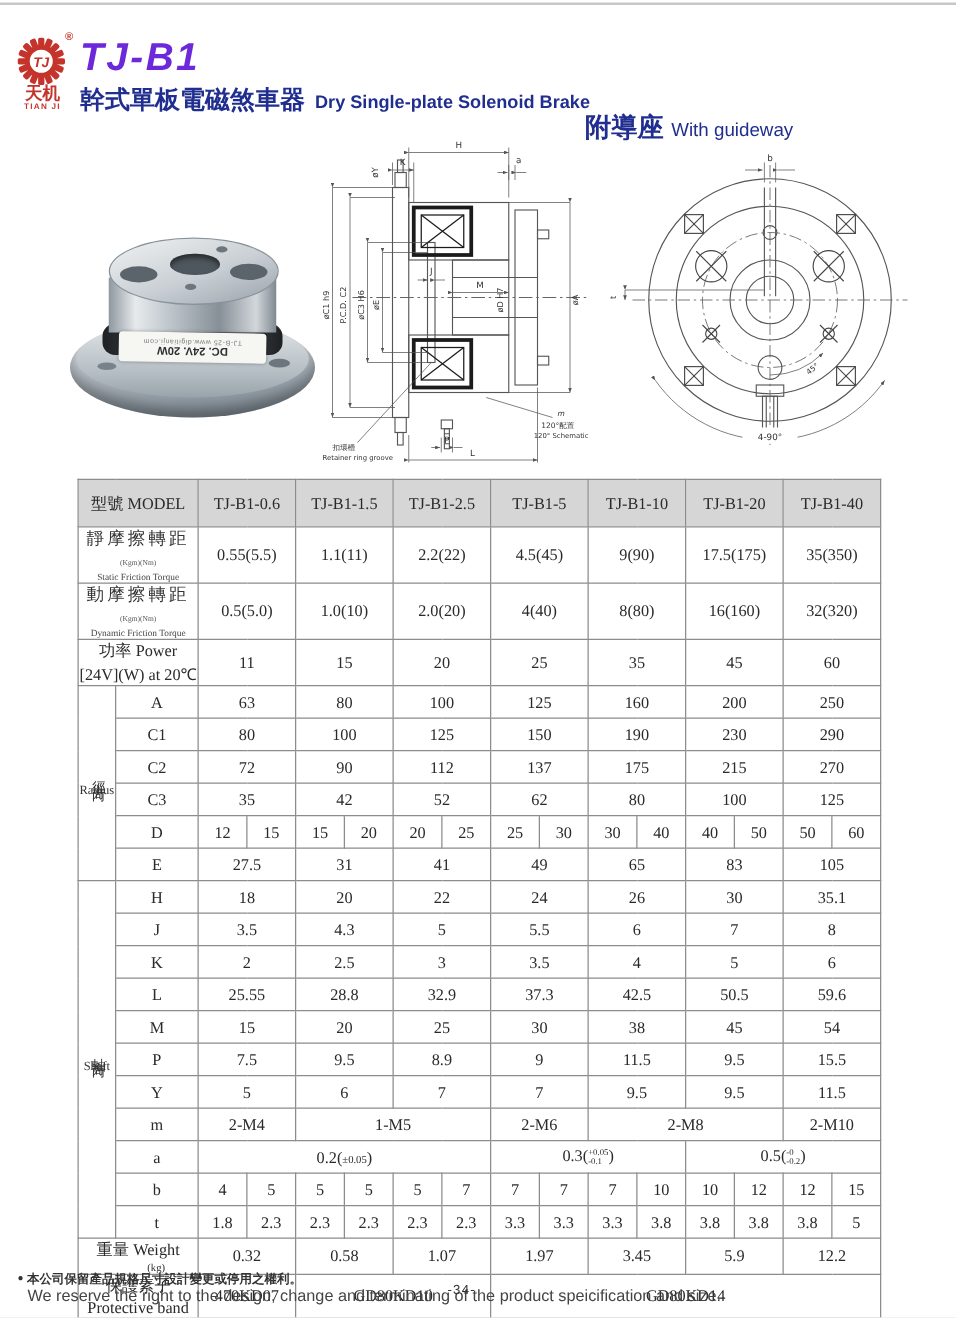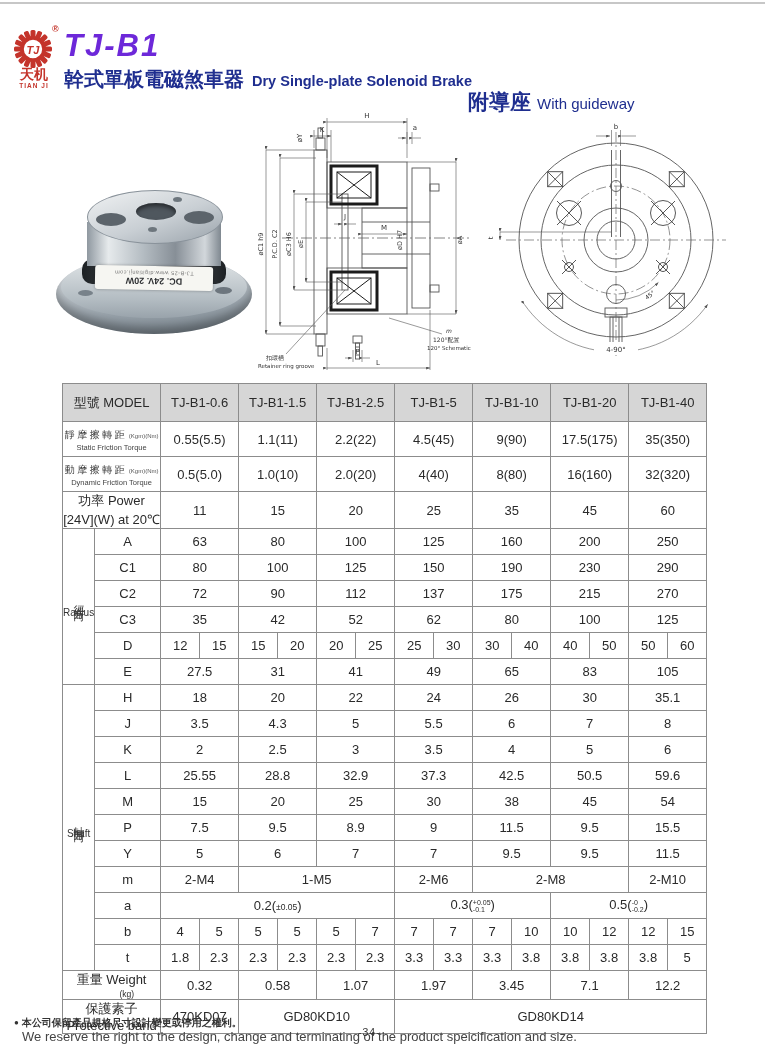--- a/index.html
+++ b/index.html
@@ -50,27 +50,27 @@
             box-shadow:0 0 3px rgba(0,0,0,.35);}
   .ph-label .l1{font-size:9px;font-weight:bold;color:#2e3033;line-height:10px;}
   .ph-label .l2{font-size:5.5px;color:#777;line-height:7px;letter-spacing:.5px;}
 
   
   .drw{position:absolute;}
   .drw text{font-family:"DejaVu Sans","Liberation Sans",sans-serif;fill:#333;}
 
   
   table.spec{position:absolute;left:62px;top:383px;border-collapse:collapse;table-layout:fixed;
-             font-family:Liberation Sans, sans-serif;}
+             font-family:Liberation Serif, serif;}
   table.spec td{border:1px solid #8c8c8c;text-align:center;vertical-align:middle;
                 font-size:13px;color:#2a2a2a;padding:0;overflow:hidden;}
   td.hdr{background:#d6d6d6;font-size:13.5px;color:#222;}
   td.lblhdr{font-size:14.5px;}
   td.speclbl{padding:2px 2px 2px 5px;text-align:left;}
-  .slzh{font-size:10px;letter-spacing:2.5px;color:#333;}
+  .slzh{font-size:14px;letter-spacing:2.5px;color:#333;}
   .slu{font-size:6px;letter-spacing:0;color:#555;}
   .slen{font-size:7.5px;color:#444;display:block;margin-top:1px;letter-spacing:0;}
   td.pwr{font-size:10.5px;text-align:left;padding-left:5px;letter-spacing:0;}
   td.grp{padding:0;}
   .grpwrap{display:flex;flex-direction:column;align-items:center;justify-content:center;gap:2px;}
   .grpzh{writing-mode:vertical-rl;letter-spacing:3px;font-size:11px;color:#333;}
   .grpen{font-size:10px;color:#333;}
   td.sub{font-size:13px;}
   td.wlbl{font-size:9.5px;text-align:left;padding:0 6px;}
   td.wlbl .u{float:right;font-size:8.5px;margin-right:26px;}
@@ -617,21 +617,21 @@
           <td>3.8</td>
           <td>5</td>
         </tr>
         <tr style="height: 27px;">
           <td colspan="2" class="wlbl"><span>重量 Weight</span><span class="u">(kg)</span></td>
           <td colspan="2">0.32</td>
           <td colspan="2">0.58</td>
           <td colspan="2">1.07</td>
           <td colspan="2">1.97</td>
           <td colspan="2">3.45</td>
-          <td colspan="2">7.1</td>
+          <td colspan="2">5.9</td>
           <td colspan="2">12.2</td>
         </tr>
         <tr style="height: 27px;">
           <td colspan="2" class="plbl">保護素子 Protective band</td>
           <td colspan="2">470KD07</td>
           <td colspan="4">GD80KD10</td>
           <td colspan="8">GD80KD14</td>
         </tr>
       </tbody>
   </table>

